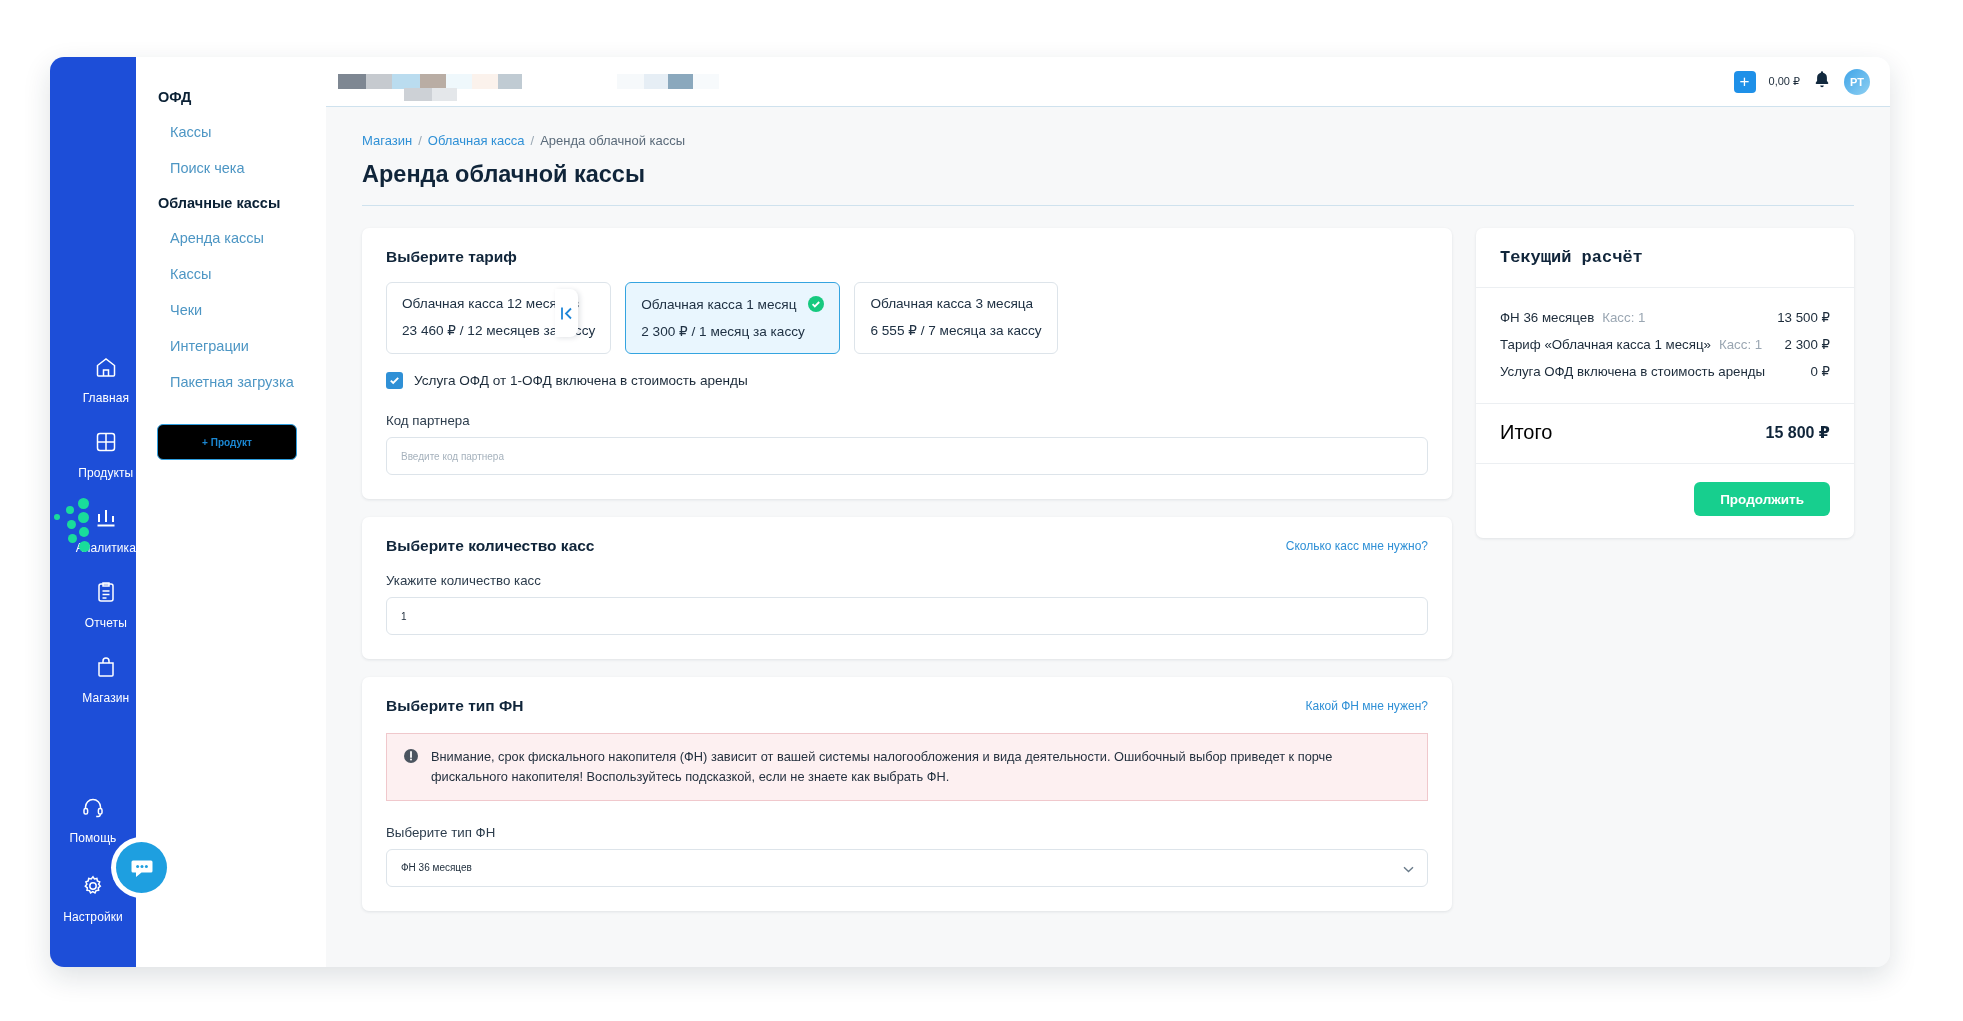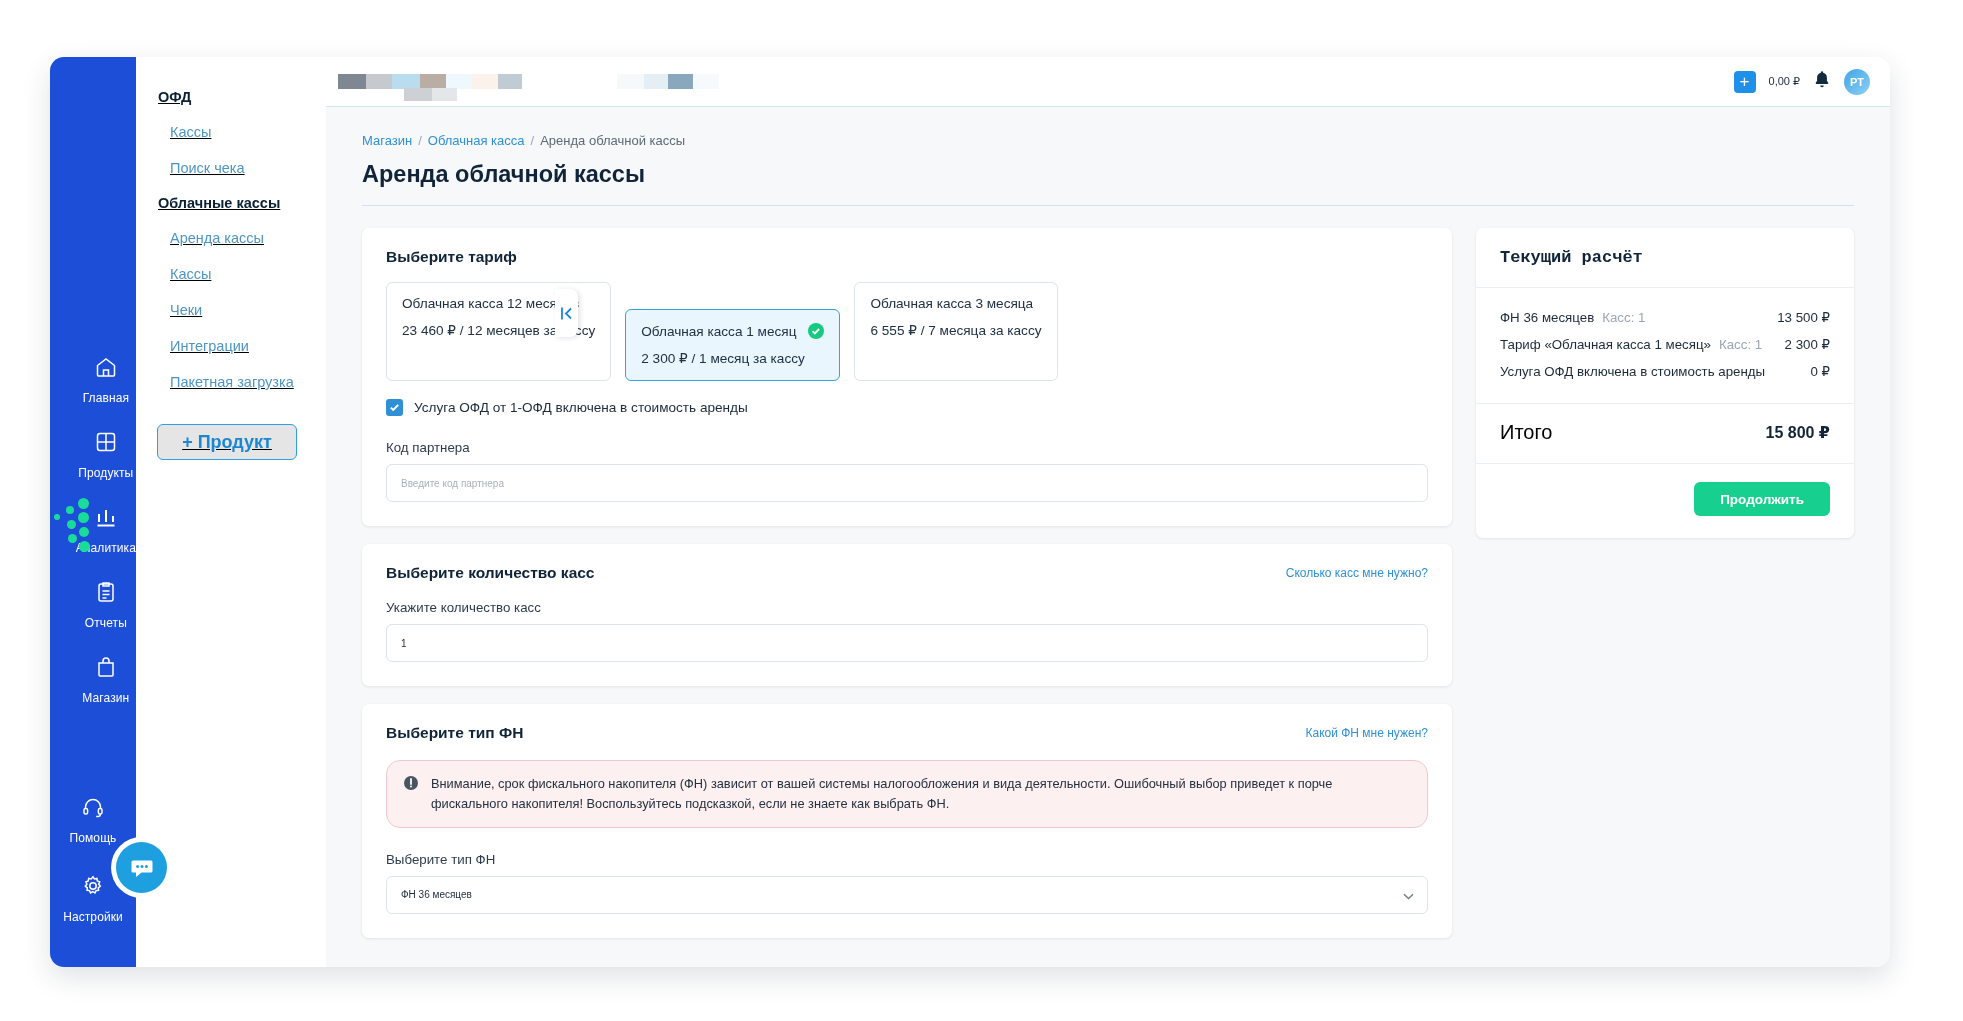--- a/index.html
+++ b/index.html
@@ -51,36 +51,35 @@
     box-shadow: 0 0 0 5px #ffffff;
     display: flex; align-items: center; justify-content: center;
     cursor: pointer; z-index: 40;
   }
 
   
   .subnav {
     width: 190px; flex: 0 0 190px;
     background: #ffffff;
     padding: 23px 0 0 0;
-    text-decoration: underline;
   }
   .subnav .grp {
     font-size: 14.5px; font-weight: bold; color: #0b2135;
     padding: 9px 0 9px 22px;
   }
   .subnav .lnk {
     font-size: 14.5px; color: #4d96c4;
     padding: 10px 0 10px 34px; cursor: pointer;
   }
   .add-product {
     margin: 24px 0 16px 21px;
     width: 140px; height: 36px;
     border: 1px solid #2f9fe0; border-radius: 6px;
-    color: #1b87d2; background: #e5e5e5;
-    font-size: 18px; font-weight: bold;
+    color: #1b87d2; background: #000000;
+    font-size: 10px; font-weight: bold;
     display: flex; align-items: center; justify-content: center;
     cursor: pointer; font-family: inherit;
   }
 
   
   .main { flex: 1; display: flex; flex-direction: column; min-width: 0; position: relative; }
 
   .topbar {
     height: 50px; background: #ffffff;
     border-bottom: 1px solid #cfe2ee;
@@ -138,21 +137,21 @@
   .help-link { font-size: 12px; color: #2f90d6; cursor: pointer; text-decoration: none; }
 
   .tariffs { display: flex; gap: 14px; margin-bottom: 18px; }
   .tariff {
     border: 1px solid #dde4ea; border-radius: 6px;
     padding: 13px 15px 14px 15px; background: #ffffff;
     cursor: pointer; min-width: 200px;
   }
   .tariff .t1 { font-size: 13.6px; color: #203244; margin-bottom: 11px; display:flex; align-items:center; gap:12px; }
   .tariff .t2 { font-size: 13.6px; color: #203244; }
-  .tariff.sel { border-color: #34a4e0; background: #e9f6fe; margin-top: 27px; }
+  .tariff.sel { border-color: #34a4e0; background: #e9f6fe; }
   .check-round {
     width: 16px; height: 16px; border-radius: 50%; background: #16c97f;
     display: inline-flex; align-items: center; justify-content: center; flex: 0 0 16px;
   }
 
   .chkline { display: flex; align-items: center; gap: 11px; margin-bottom: 24px; }
   .chkbox {
     width: 17px; height: 17px; border-radius: 3px; background: #2f90d6;
     display: flex; align-items: center; justify-content: center; cursor: pointer;
   }
@@ -162,21 +161,21 @@
   .inp {
     width: 100%; height: 38px;
     border: 1px solid #dde4ea; border-radius: 6px;
     background: #fff; padding: 0 14px;
     font-size: 10px; color: #1c2b3a;
     font-family: inherit; outline: none;
   }
   .inp::placeholder { color: #a6b2bd; }
 
   .alert {
-    border: 1px solid #f0c8cc; background: #fdf0f1; border-radius: 14px;
+    border: 1px solid #f0c8cc; background: #fdf0f1; border-radius: 0;
     padding: 13px 16px; display: flex; gap: 12px; margin-bottom: 24px;
   }
   .alert .atxt { font-size: 12.8px; line-height: 1.55; color: #24313f; }
   .alert .aic { flex: 0 0 16px; margin-top: 1px; }
 
   .select-wrap { position: relative; }
   .select-wrap .caret {
     position: absolute; right: 14px; top: 50%; transform: translateY(-50%);
     pointer-events: none; color: #6a7b8a;
   }

